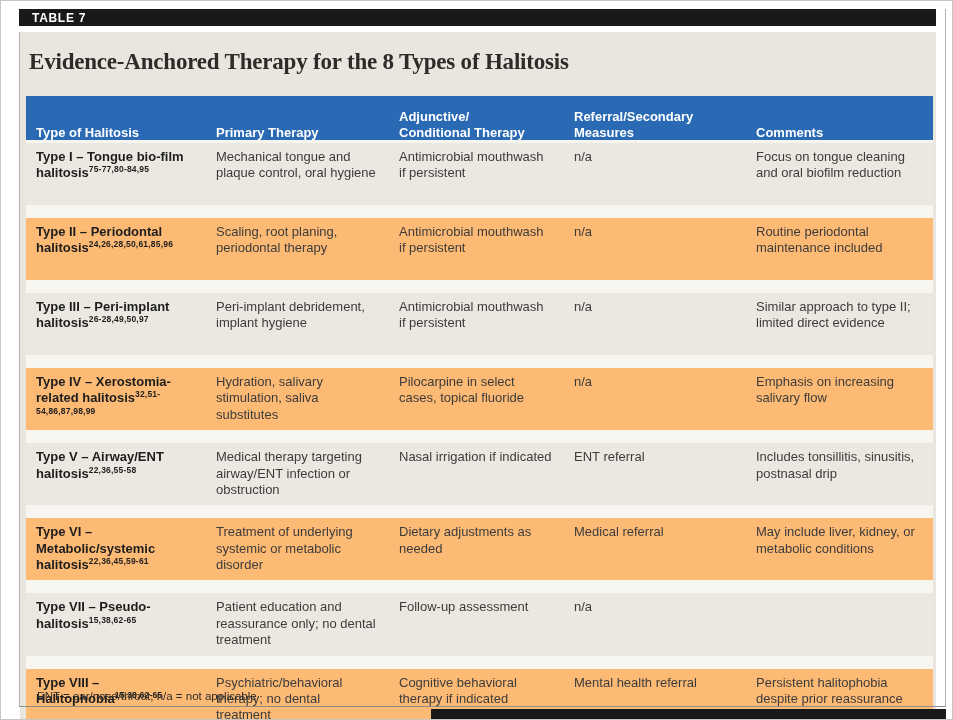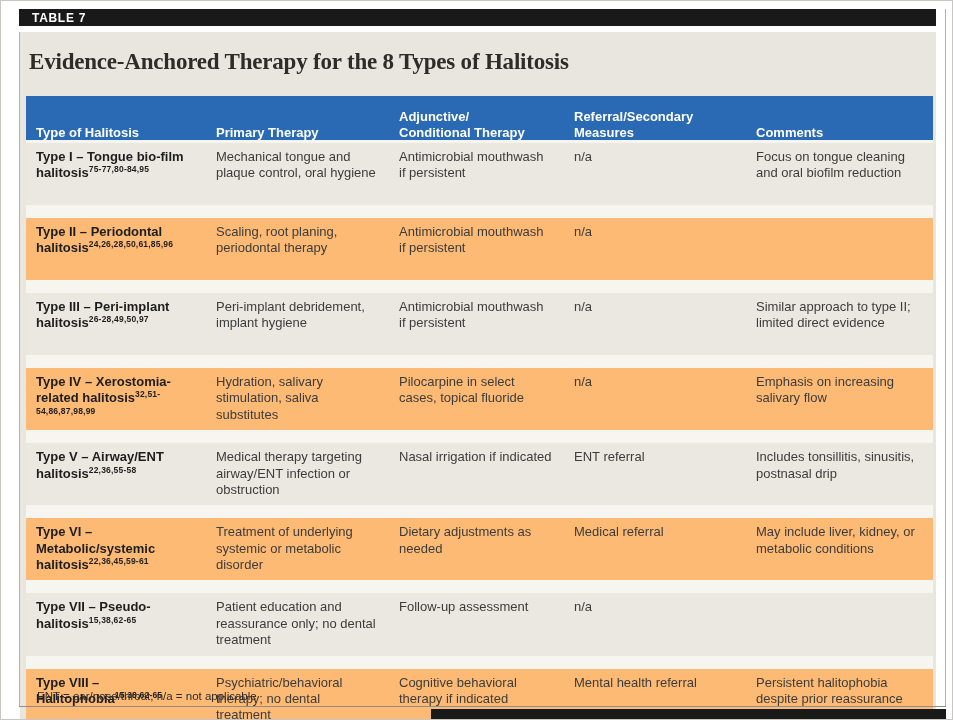--- a/index.html
+++ b/index.html
@@ -75,20 +75,21 @@
             <div class="cell">Mechanical tongue and plaque control, oral hygiene</div>
             <div class="cell">Antimicrobial mouthwash if persistent</div>
             <div class="cell">n/a</div>
             <div class="cell">Focus on tongue cleaning and oral biofilm reduction</div>
           </div>
           <div class="row blue">
             <div class="cell type"><span>Type II – Periodontal halitosis</span><sup>24,26,28,50,61,85,96</sup></div>
             <div class="cell">Scaling, root planing, periodontal therapy</div>
             <div class="cell">Antimicrobial mouthwash if persistent</div>
             <div class="cell">n/a</div>
+            <div class="cell">Routine periodontal maintenance included</div>
           </div>
           <div class="row cream">
             <div class="cell type"><span>Type III – Peri-implant halitosis</span><sup>26-28,49,50,97</sup></div>
             <div class="cell">Peri-implant debridement, implant hygiene</div>
             <div class="cell">Antimicrobial mouthwash if persistent</div>
             <div class="cell">n/a</div>
             <div class="cell">Similar approach to type II; limited direct evidence</div>
           </div>
           <div class="row blue">
             <div class="cell type"><span>Type IV – Xerostomia-related halitosis</span><sup>32,51-54,86,87,98,99</sup></div>

